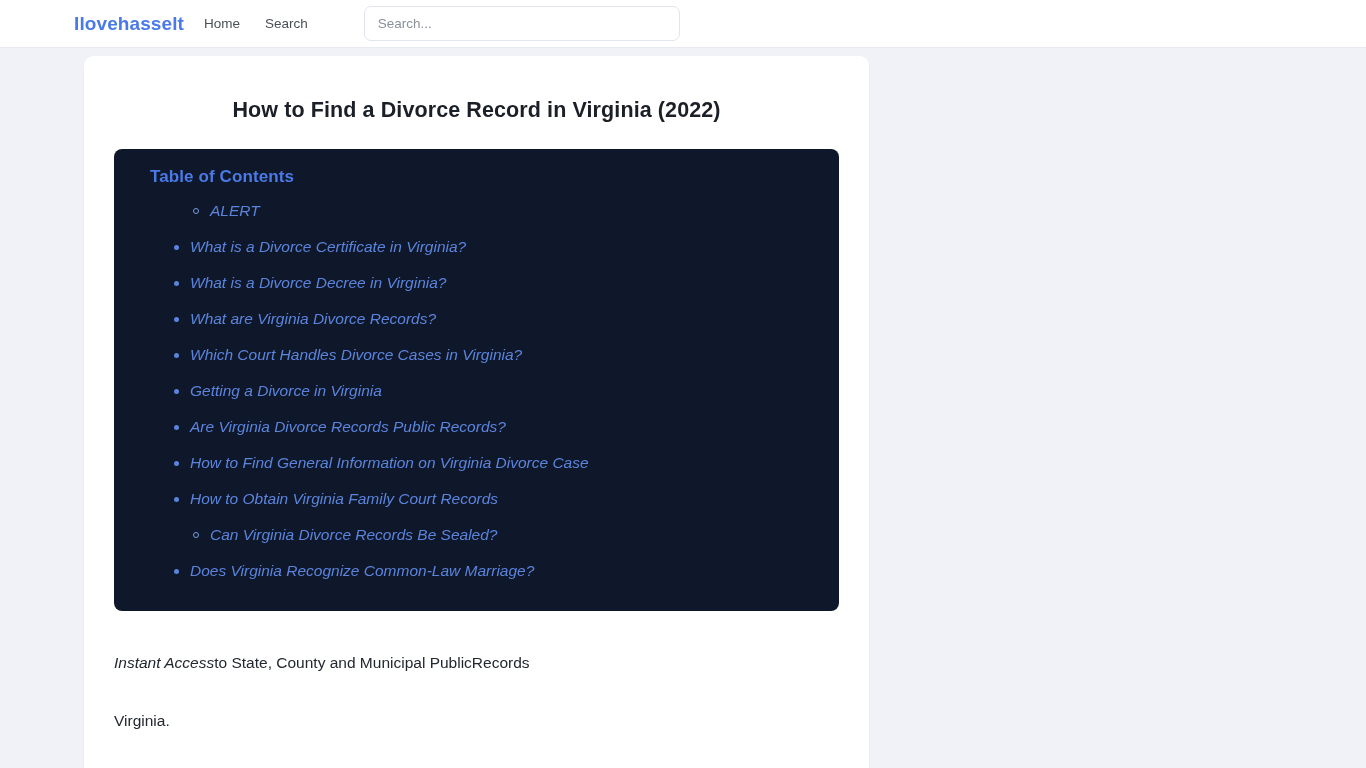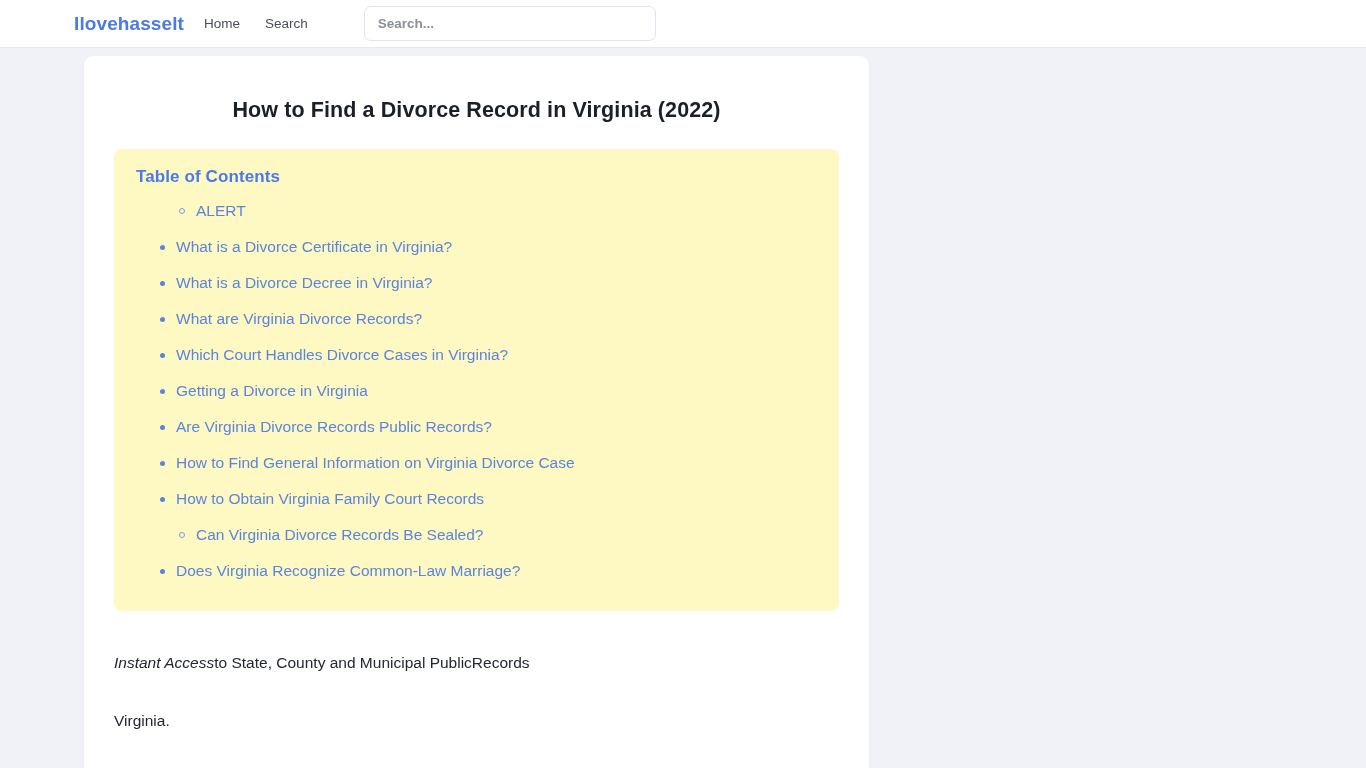--- a/index.html
+++ b/index.html
@@ -40,31 +40,30 @@
     margin-right: 56px;
   }
   .nav-link {
     color: #4a4f57;
     font-size: 13.5px;
     text-decoration: none;
     white-space: nowrap;
     cursor: pointer;
   }
   .search-input {
-    width: 292px;
+    width: 316px;
     height: 35px;
     border: 1px solid #e2e5ed;
     border-radius: 7px;
     background: #ffffff;
     padding: 0 13px;
     font-size: 13.5px;
     font-family: "Liberation Sans", sans-serif;
     color: #33373e;
     outline: none;
-    font-weight: bold;
   }
   .search-input::placeholder { color: #8b9099; }
 
   
   .page {
     width: 1366px;
     height: 548px;
     background: #f0f2f8;
     padding-top: 8px;
   }
@@ -81,35 +80,36 @@
     text-align: center;
     font-size: 21.5px;
     font-weight: bold;
     color: #1b1f27;
     margin: 18px 0 26px 0;
     letter-spacing: 0.1px;
   }
 
   
   .toc {
-    background: #fef9c3;
+    background: #0f172a;
     border-radius: 8px;
-    padding: 18px 22px 22px 22px;
+    padding: 18px 22px 22px 36px;
   }
   .toc-title {
     color: #4a7ae8;
     font-size: 17px;
     font-weight: bold;
     margin: 0 0 6px 0;
     letter-spacing: 0.1px;
   }
   .toc-list {
     list-style: none;
     margin: 0;
     padding: 0;
+    font-style: italic;
   }
   .toc-item {
     position: relative;
     padding: 0 0 0 40px;
     margin: 0;
     line-height: 36px;
   }
   .toc-item.sub {
     padding-left: 60px;
   }

